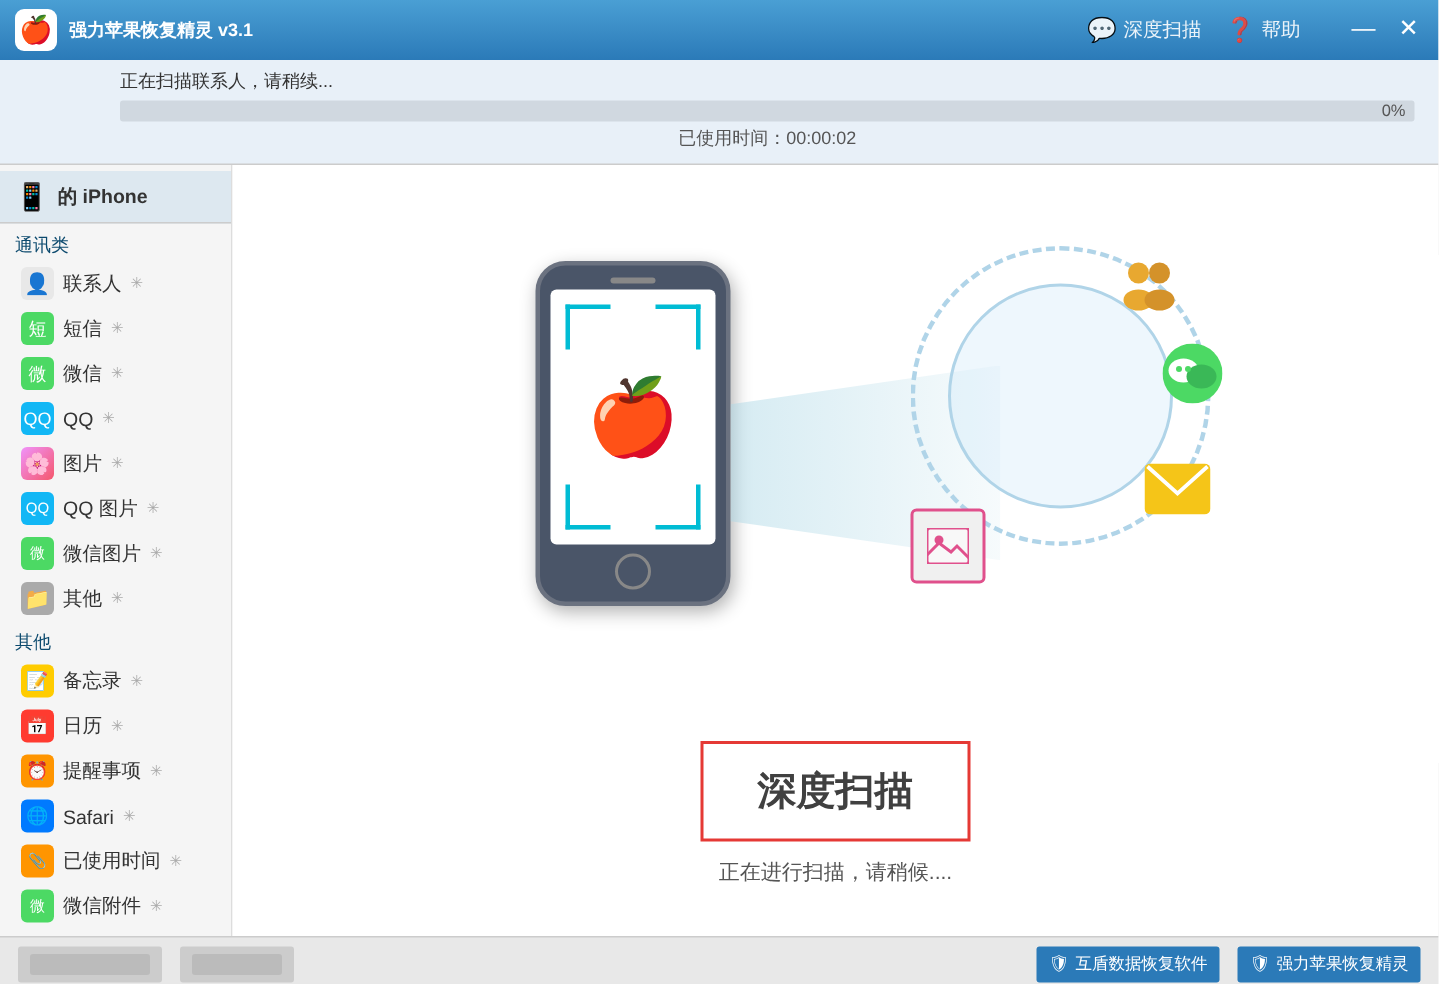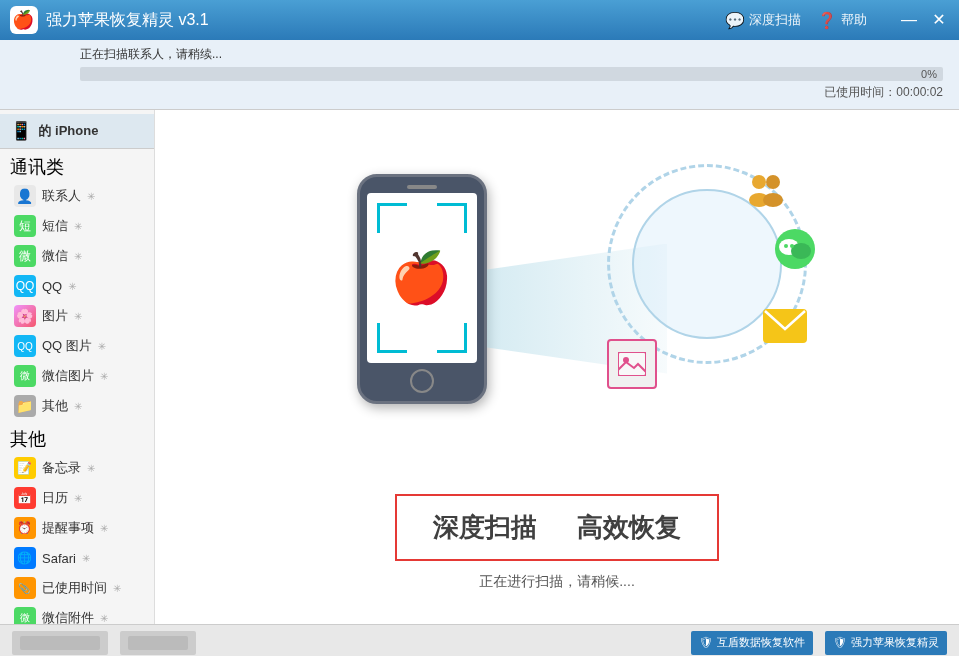--- a/index.html
+++ b/index.html
@@ -27,22 +27,22 @@
       height: 28px;
       margin-right: 8px;
       background: #fff;
       border-radius: 6px;
       display: flex;
       align-items: center;
       justify-content: center;
       font-size: 16px;
     }
     .title-bar-title {
-      font-size: 16px;
-      font-weight: normal;
+      font-size: 12px;
+      font-weight: bold;
       flex: 1;
     }
     .title-bar-actions {
       display: flex;
       align-items: center;
       gap: 16px;
       font-size: 13px;
     }
     .title-bar-action {
       display: flex;
@@ -94,21 +94,21 @@
       position: absolute;
       right: 6px;
       top: 0;
       font-size: 11px;
       color: #555;
       line-height: 14px;
     }
     .scan-time-text {
       font-size: 12px;
       color: #555;
-      text-align: right;
+      text-align: center;
       margin-top: 3px;
     }
 
     
     .main-layout {
       display: flex;
       height: calc(656px - 40px - 52px - 50px);
     }
 
     
@@ -129,22 +129,22 @@
       display: flex;
       align-items: center;
       gap: 6px;
       border-bottom: 1px solid #ccc;
     }
     .device-icon {
       font-size: 18px;
       color: #666;
     }
     .sidebar-section-label {
-      font-size: 18px;
-      color: #000000;
+      font-size: 12px;
+      color: #0c4a6e;
       padding: 6px 10px 2px 10px;
     }
     .sidebar-item {
       display: flex;
       align-items: center;
       padding: 4px 8px 4px 14px;
       cursor: pointer;
       font-size: 13px;
       color: #333;
       gap: 6px;
@@ -542,21 +542,20 @@
           <rect width="28" height="24" rx="2" fill="#f8f8f8" stroke="#e0508c" stroke-width="2"></rect>
           <circle cx="8" cy="8" r="3" fill="#e0508c"></circle>
           <polyline points="0,18 8,10 16,16 20,12 28,20" fill="none" stroke="#e0508c" stroke-width="2"></polyline>
         </svg>
       </div>
 
     </div>
 
     <div class="deep-scan-box">
       <span class="deep-scan-text">深度扫描</span>
-      <span class="deep-scan-text">高效恢复</span>
     </div>
 
     <div class="scan-progress-text">正在进行扫描，请稍候....</div>
 
   </div>
 </div>
 
 <div class="footer-ads">
   <div class="ad-placeholder">
     <span style="background:#bbb;width:80px;height:14px;display:block;border-radius:2px;"></span>

